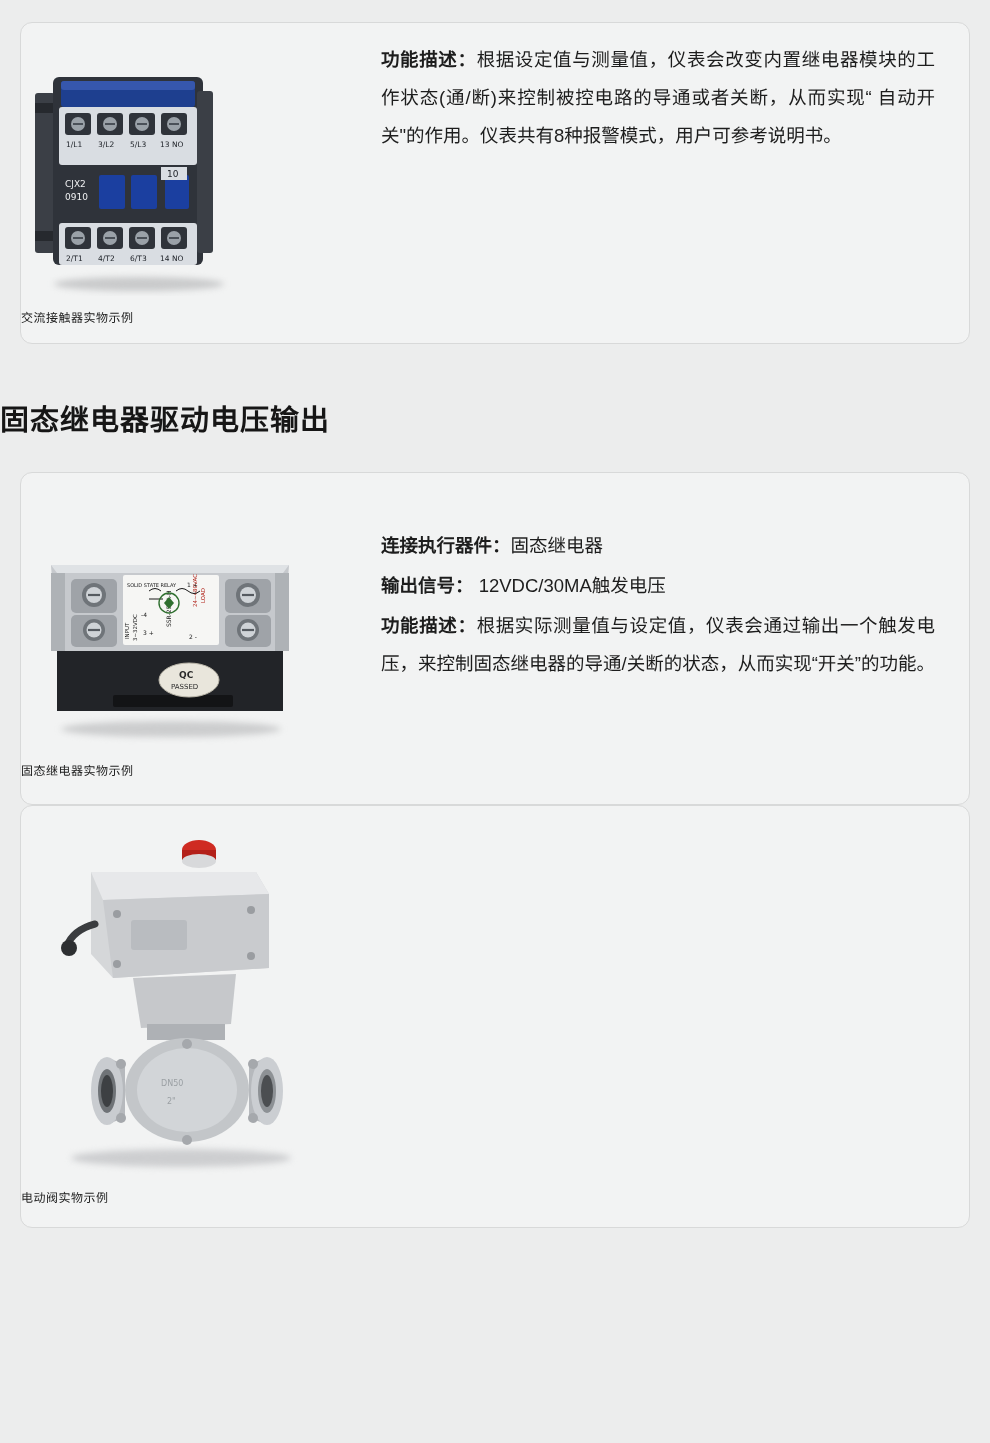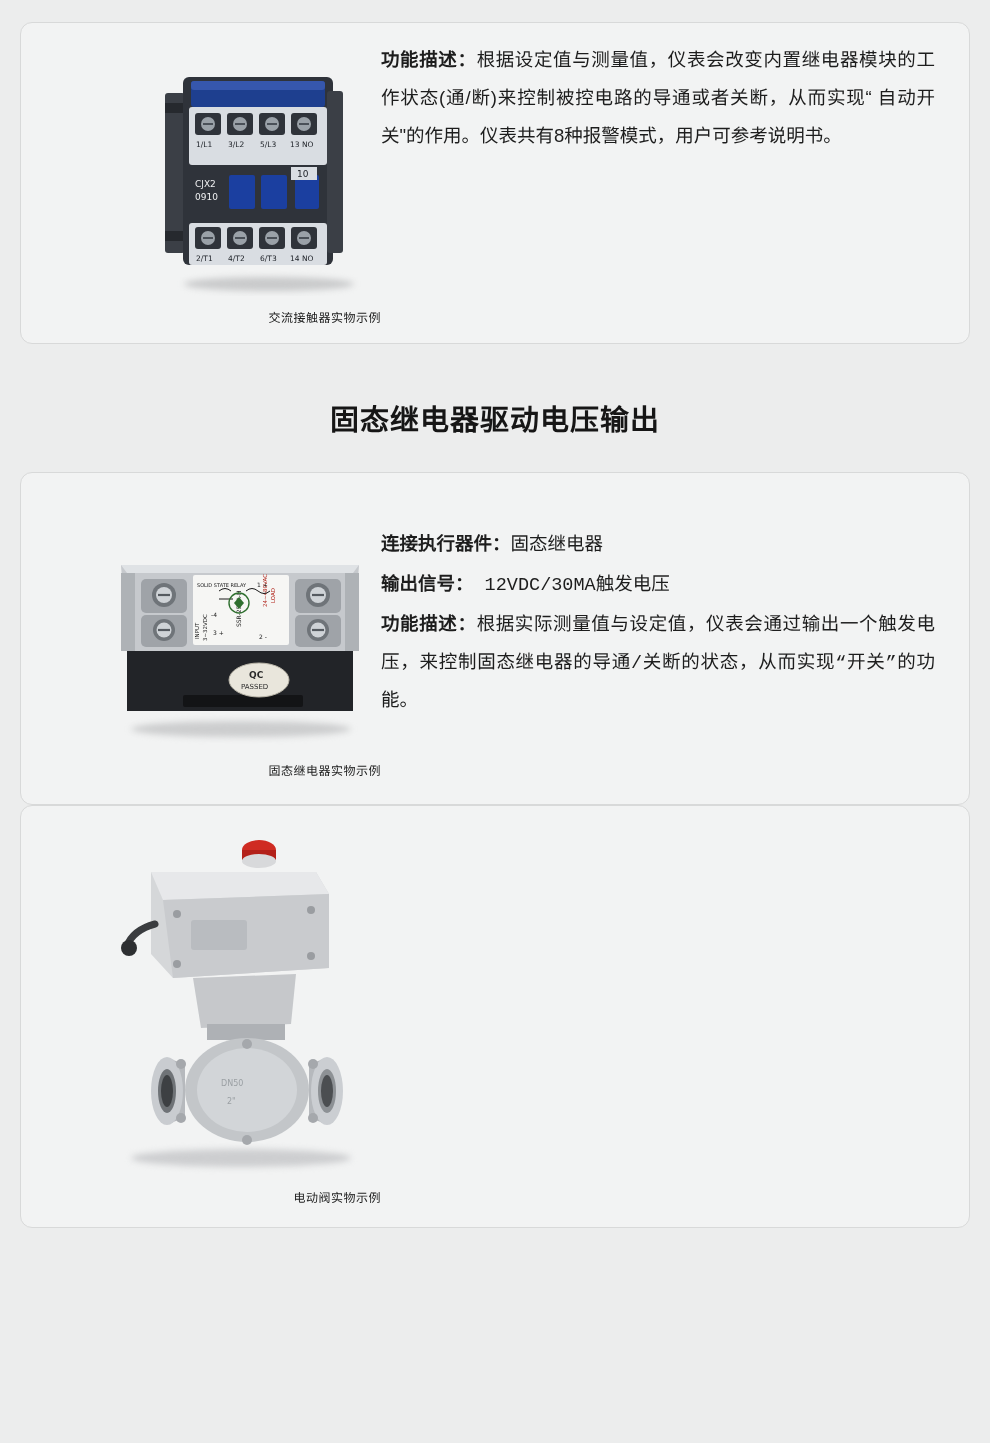--- a/index.html
+++ b/index.html
@@ -33,21 +33,21 @@
     display: flex;
     flex-direction: row;
     align-items: flex-start;
     padding: 18px 0 18px 0;
   }
   .card-figure {
     width: 360px;
     flex: 0 0 360px;
     display: flex;
     flex-direction: column;
-    align-items: flex-end;
+    align-items: flex-start;
     box-sizing: border-box;
   }
   .card-body {
     flex: 1 1 auto;
     padding-right: 34px;
     box-sizing: border-box;
   }
   .figure-caption {
     font-size: 12px;
     color: #1d1d1d;
@@ -63,21 +63,20 @@
     color: #1d1d1d;
     margin: 0 0 2px 0;
     text-align: justify;
   }
   .lbl {
     font-weight: bold;
   }
 
   
   .section-title {
-    text-align: center;
     font-size: 29px;
     font-weight: bold;
     letter-spacing: 1px;
     color: #161616;
     margin: 52px 0 34px 0;
   }
 
   
   .fig-wrap { position: relative; }
 
@@ -271,21 +270,21 @@
           <path d="M143 104 l5 -6 l5 6 l-5 6 z" fill="#2f6f2f"></path>
 
           <ellipse cx="168" cy="181" rx="30" ry="17" fill="#e9e6dc" stroke="#b9b5a8"></ellipse>
           <text x="158" y="179" font-family="DejaVu Sans" font-size="9" font-weight="bold" fill="#2a2a2a">QC</text>
           <text x="150" y="190" font-family="DejaVu Sans" font-size="7" fill="#2a2a2a">PASSED</text>
         </svg>
       </div>
       <div class="figure-caption" style="">固态继电器实物示例</div>
     </div>
 
-    <div class="card-body" style="padding-top:28px;font-family:Liberation Mono, monospace;">
+    <div class="card-body" style="padding-top:28px;">
       <p class="para">
         <span class="lbl">连接执行器件：</span><span>固态继电器</span>
       </p>
       <p class="para">
         <span class="lbl">输出信号：</span><span> 12VDC/30MA触发电压</span>
       </p>
       <p class="para">
         <span class="lbl">功能描述：</span><span>根据实际测量值与设定值，仪表会通过输出一个触发电压，来控制固态继电器的导通/关断的状态，从而实现“开关”的功能。</span>
       </p>
     </div>

